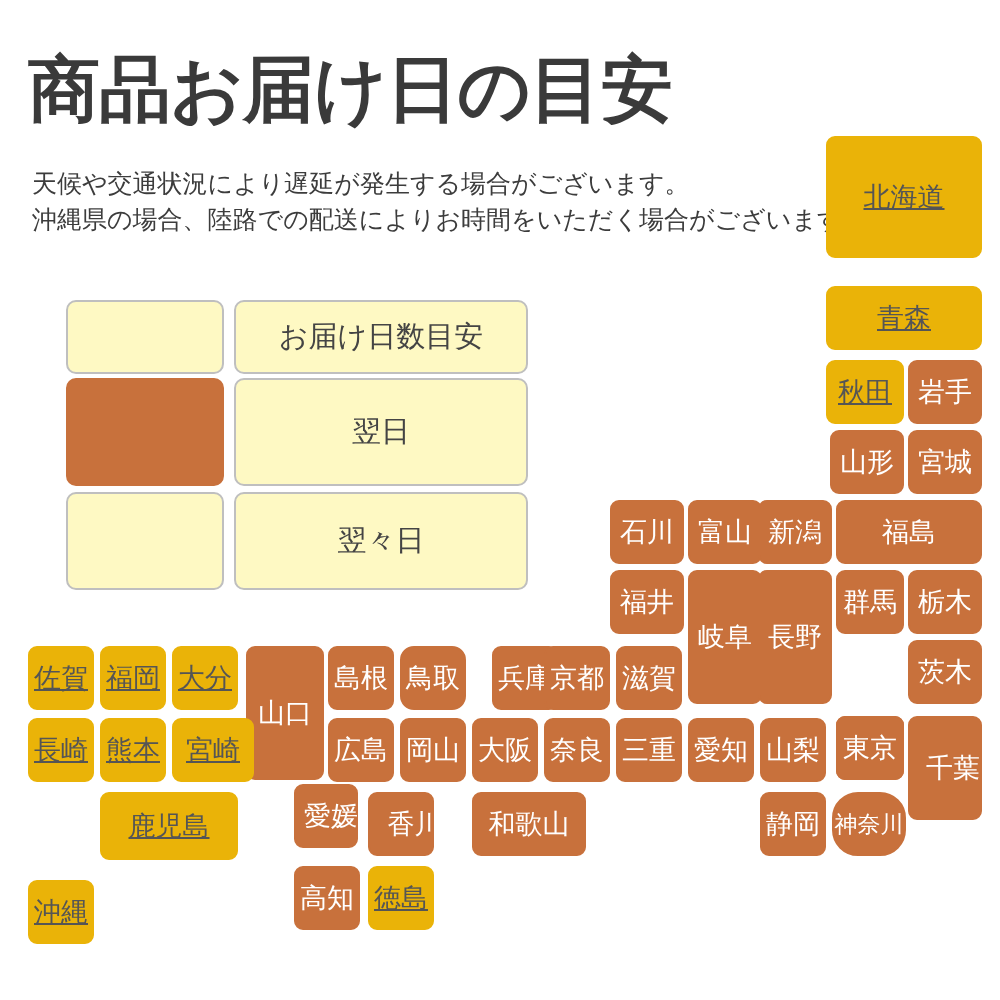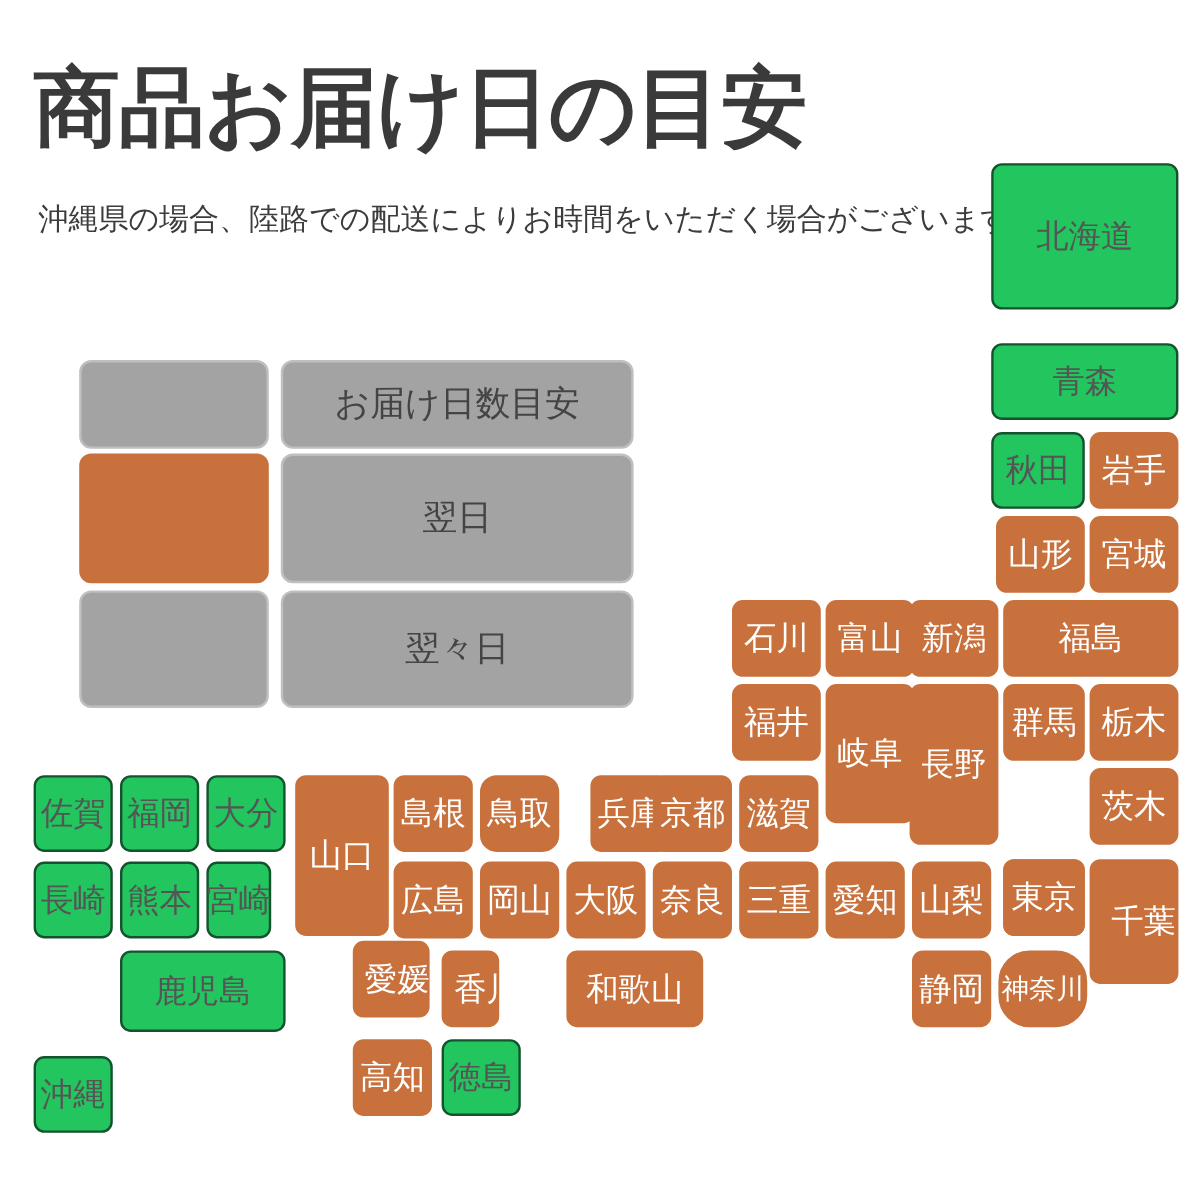--- a/index.html
+++ b/index.html
@@ -43,58 +43,60 @@
     box-sizing: border-box;
     border-radius: 9px;
     display: flex;
     align-items: center;
     justify-content: center;
     font-size: 27px;
     line-height: 1;
     white-space: nowrap;
   }
   .cell.white {
-    background: #22c55e;
-    border: 2px solid #14532d;
+    background: #eab308;
+    border: 2px solid #eab308;
     color: #555555;
+    text-decoration: underline;
   }
   .cell.orange {
     background: #c8713c;
     border: 2px solid #c8713c;
     color: #ffffff;
   }
   .cell.small { font-size: 23px; border-radius: 26px; }
 
   
   .legend-cell {
     position: absolute;
     box-sizing: border-box;
     border-radius: 10px;
     display: flex;
     align-items: center;
     justify-content: center;
     font-size: 29px;
   }
   .legend-cell.white {
-    background: #a3a3a3;
+    background: #fef9c3;
     border: 2px solid #bfbfbf;
     color: #444444;
   }
   .legend-cell.orange {
     background: #c8713c;
     border: 2px solid #c8713c;
     color: #ffffff;
   }
 </style>
 </head>
 <body>
 
 <div class="title">商品お届け日の目安</div>
 
 <div class="notes">
+  <div>天候や交通状況により遅延が発生する場合がございます。</div>
   <div>沖縄県の場合、陸路での配送によりお時間をいただく場合がございます。</div>
 </div>
 
 <div class="legend-cell white" style="left:66px; top:300px; width:158px; height:74px;"></div>
 <div class="legend-cell white" style="left:234px; top:300px; width:294px; height:74px;">お届け日数目安</div>
 
 <div class="legend-cell orange" style="left:66px; top:378px; width:158px; height:108px;"></div>
 <div class="legend-cell white" style="left:234px; top:378px; width:294px; height:108px;">翌日</div>
 
 <div class="legend-cell white" style="left:66px; top:492px; width:158px; height:98px;"></div>
@@ -105,49 +107,49 @@
     <div class="cell white" style="left: 826px; top: 286px; width: 156px; height: 64px;">青森</div>
     <div class="cell white" style="left: 826px; top: 360px; width: 78px; height: 64px;">秋田</div>
     <div class="cell orange" style="left: 908px; top: 360px; width: 74px; height: 64px;">岩手</div>
     <div class="cell orange" style="left: 830px; top: 430px; width: 74px; height: 64px;">山形</div>
     <div class="cell orange" style="left: 908px; top: 430px; width: 74px; height: 64px;">宮城</div>
     <div class="cell orange" style="left: 610px; top: 500px; width: 74px; height: 64px;">石川</div>
     <div class="cell orange" style="left: 688px; top: 500px; width: 74px; height: 64px;">富山</div>
     <div class="cell orange" style="left: 758px; top: 500px; width: 74px; height: 64px;">新潟</div>
     <div class="cell orange" style="left: 836px; top: 500px; width: 146px; height: 64px;">福島</div>
     <div class="cell orange" style="left: 610px; top: 570px; width: 74px; height: 64px;">福井</div>
-    <div class="cell orange" style="left: 688px; top: 570px; width: 74px; height: 116px;">岐阜</div>
+    <div class="cell orange" style="left: 688px; top: 570px; width: 74px; height: 134px;">岐阜</div>
     <div class="cell orange" style="left: 758px; top: 570px; width: 74px; height: 134px;">長野</div>
     <div class="cell orange" style="left: 836px; top: 570px; width: 68px; height: 64px;">群馬</div>
     <div class="cell orange" style="left: 908px; top: 570px; width: 74px; height: 64px;">栃木</div>
     <div class="cell white" style="left: 28px; top: 646px; width: 66px; height: 64px;">佐賀</div>
     <div class="cell white" style="left: 100px; top: 646px; width: 66px; height: 64px;">福岡</div>
     <div class="cell white" style="left: 172px; top: 646px; width: 66px; height: 64px;">大分</div>
     <div class="cell orange" style="left: 246px; top: 646px; width: 78px; height: 134px;">山口</div>
     <div class="cell orange" style="left: 328px; top: 646px; width: 66px; height: 64px;">島根</div>
     <div class="cell orange" style="left: 400px; top: 646px; width: 66px; height: 64px; border-radius: 14px;">鳥取</div>
     <div class="cell orange" style="left: 492px; top: 646px; width: 66px; height: 64px;">兵庫</div>
     <div class="cell orange" style="left: 544px; top: 646px; width: 66px; height: 64px;">京都</div>
     <div class="cell orange" style="left: 616px; top: 646px; width: 66px; height: 64px;">滋賀</div>
     <div class="cell orange" style="left: 836px; top: 716px; width: 68px; height: 64px;">埼玉</div>
     <div class="cell orange" style="left: 908px; top: 640px; width: 74px; height: 64px;">茨木</div>
     <div class="cell white" style="left: 28px; top: 718px; width: 66px; height: 64px;">長崎</div>
     <div class="cell white" style="left: 100px; top: 718px; width: 66px; height: 64px;">熊本</div>
-    <div class="cell white" style="left: 172px; top: 718px; width: 54px; height: 64px;">宮崎</div>
+    <div class="cell white" style="left: 172px; top: 718px; width: 82px; height: 64px;">宮崎</div>
     <div class="cell orange" style="left: 328px; top: 718px; width: 66px; height: 64px;">広島</div>
     <div class="cell orange" style="left: 400px; top: 718px; width: 66px; height: 64px;">岡山</div>
     <div class="cell orange" style="left: 472px; top: 718px; width: 66px; height: 64px;">大阪</div>
     <div class="cell orange" style="left: 544px; top: 718px; width: 66px; height: 64px;">奈良</div>
     <div class="cell orange" style="left: 616px; top: 718px; width: 66px; height: 64px;">三重</div>
     <div class="cell orange" style="left: 688px; top: 718px; width: 66px; height: 64px;">愛知</div>
     <div class="cell orange" style="left: 760px; top: 718px; width: 66px; height: 64px;">山梨</div>
     <div class="cell orange" style="left: 836px; top: 716px; width: 68px; height: 64px;">東京</div>
     <div class="cell orange" style="left: 908px; top: 716px; width: 74px; height: 104px; padding-left: 16px;">千葉</div>
     <div class="cell white" style="left: 100px; top: 792px; width: 138px; height: 68px;">鹿児島</div>
     <div class="cell orange" style="left: 294px; top: 784px; width: 64px; height: 64px; padding-left: 10px;">愛媛</div>
-    <div class="cell orange" style="left: 368px; top: 792px; width: 48px; height: 64px; padding-left: 27px;">香川</div>
+    <div class="cell orange" style="left: 368px; top: 792px; width: 66px; height: 64px; padding-left: 27px;">香川</div>
     <div class="cell orange" style="left: 472px; top: 792px; width: 114px; height: 64px;">和歌山</div>
     <div class="cell orange" style="left: 760px; top: 792px; width: 66px; height: 64px;">静岡</div>
     <div class="cell orange small" style="left: 832px; top: 792px; width: 74px; height: 64px;">神奈川</div>
     <div class="cell orange" style="left: 294px; top: 866px; width: 66px; height: 64px;">高知</div>
     <div class="cell white" style="left: 368px; top: 866px; width: 66px; height: 64px;">徳島</div>
     <div class="cell white" style="left: 28px; top: 880px; width: 66px; height: 64px;">沖縄</div>
   </div>
 
 </body></html>

